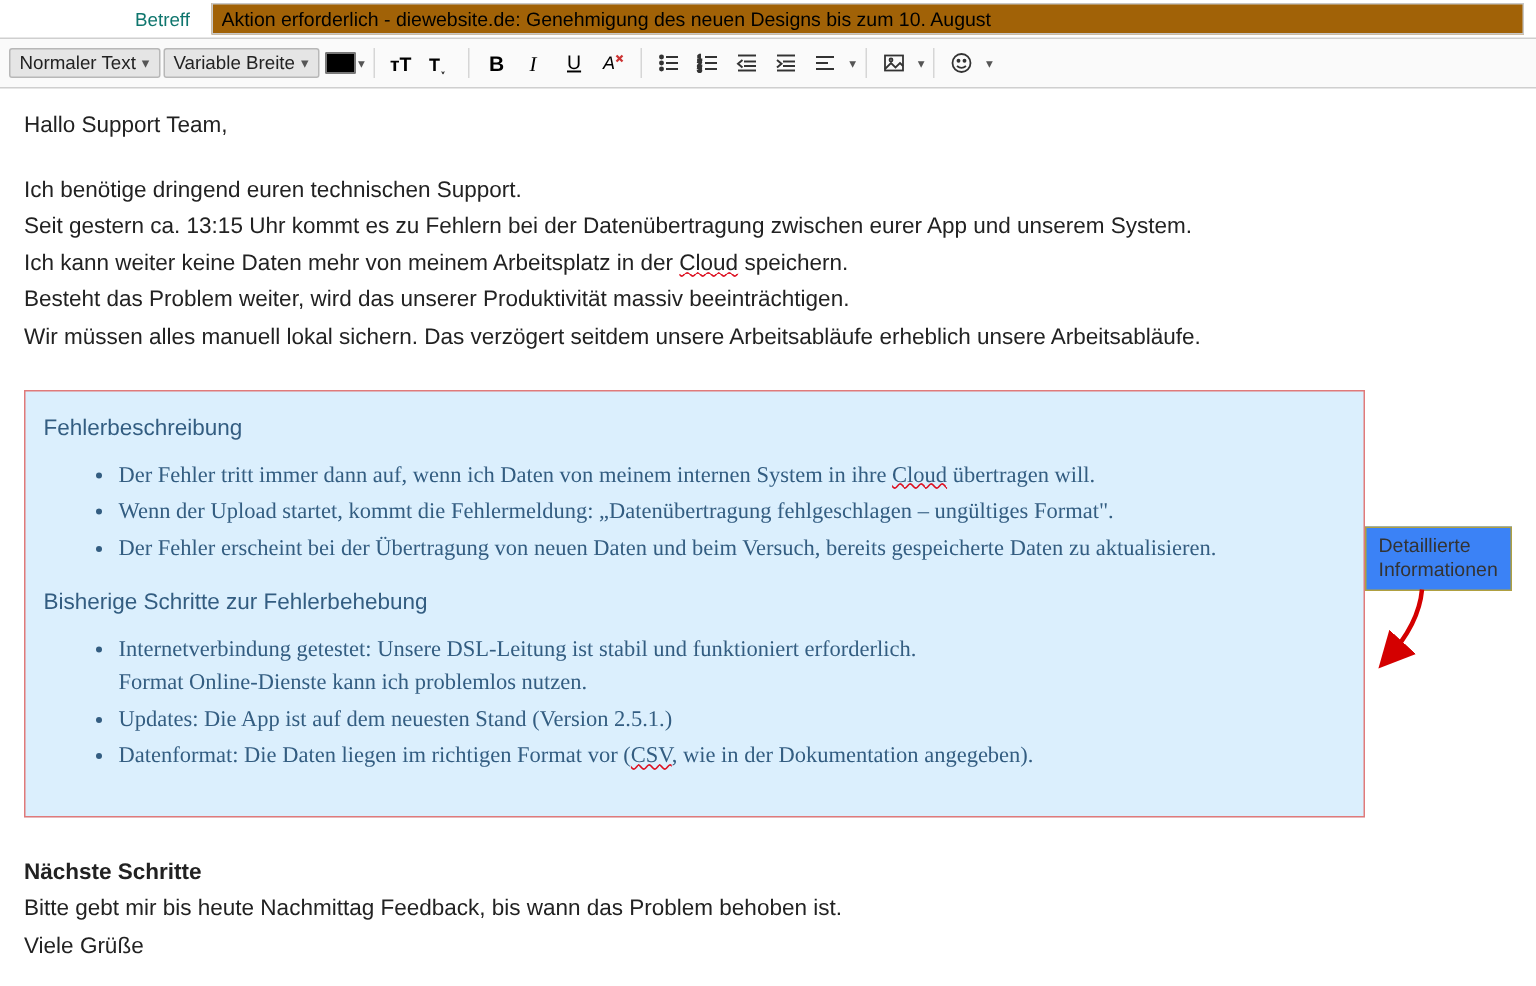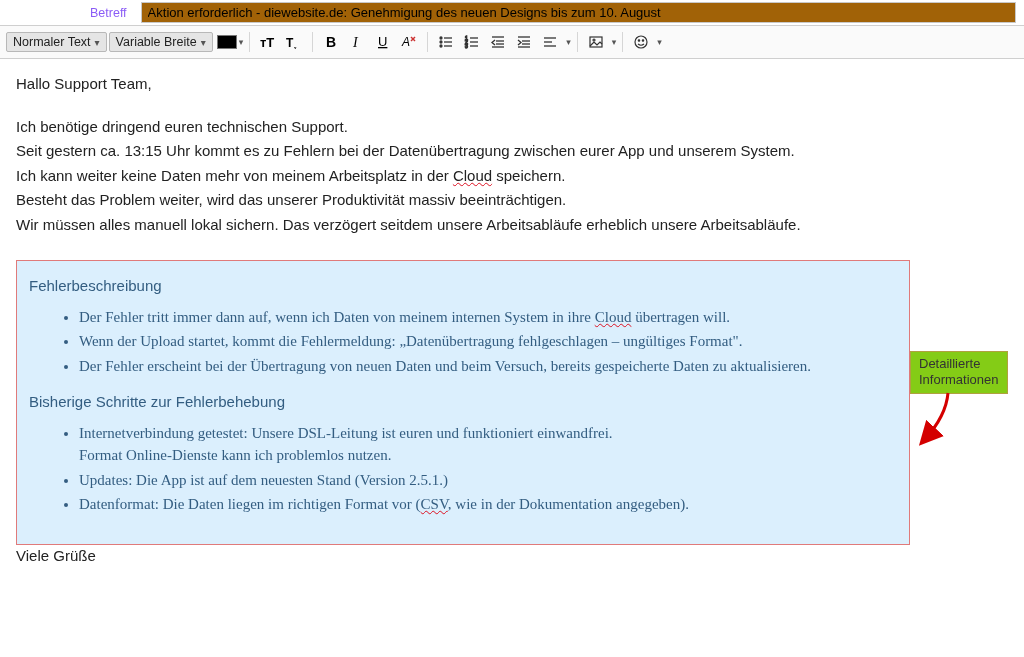--- a/index.html
+++ b/index.html
@@ -1,19 +1,19 @@
 <!DOCTYPE html>
 <html><head>
 <meta charset="utf-8">
 <style>
   * { box-sizing: border-box; margin: 0; padding: 0; }
   html, body { width: 1024px; height: 657px; font-family: "Segoe UI", Arial, sans-serif; font-size: 14px; color: #222; background: #fff; }
   .subject-row { display: flex; align-items: center; padding: 2px 8px 2px 90px; border-bottom: 1px solid #cfcfcf; background: #fff; }
   .subject-wrap { display:flex; align-items:center; width:100%; }
-  .subject-label-txt { font-size: 12.5px; color: #8b5cf6; padding-right: 14px; }
+  .subject-label-txt { font-size: 12.5px; color: #0f766e; padding-right: 14px; }
   .subject-input { flex: 1; border: 1px solid #c8c8c8; padding: 2px 6px; font-size: 13px; background: #a16207; }
   .toolbar { display: flex; align-items: center; gap: 2px; padding: 4px 6px; border-bottom: 1px solid #cfcfcf; background: #fafafa; }
   .tb-sep { width: 1px; height: 20px; background: #d6d6d6; margin: 0 4px; }
   .tb-select { display: inline-flex; align-items: center; border: 1px solid #b8b8b8; background: #e5e5e5; padding: 2px 6px; font-size: 12.5px; border-radius: 2px; cursor: pointer; gap: 4px; }
   .tb-select .caret { font-size: 10px; color: #555; }
   .tb-btn { width: 24px; height: 24px; display: inline-flex; align-items: center; justify-content: center; border: 1px solid transparent; border-radius: 2px; cursor: pointer; }
   .tb-btn svg { width: 16px; height: 16px; }
   .swatch { width: 20px; height: 14px; background: #000; border: 1px solid #777; display:inline-block; }
   .chev { font-size:9px; color:#555; margin-left:-2px; }
   .tiny-chev { font-size:9px; color:#555; margin-left:2px; }
@@ -21,21 +21,21 @@
   .body-area p { margin: 0 0 2px 0; }
   .spell { text-decoration: underline wavy #d12; text-decoration-thickness: 1px; }
   .gap { height: 18px; }
   .highlight-box { border: 1px solid #e07a7a; background: #dbeffd; padding: 10px 12px 14px 12px; width: 894px; color: #335d81; margin-top: 24px; }
   .highlight-box .section-title { margin: 4px 0 8px 0; }
   .highlight-box ul { list-style: disc; padding-left: 34px; margin: 4px 0 14px 0; }
   .highlight-box li { margin: 2px 16px; font-family: Liberation Serif, serif; }
   .next-steps { margin-top: 26px; }
   .next-steps .b { font-weight: 700; }
   .signoff { margin-top: 26px; }
-  .callout { position: absolute; top: 292px; left: 910px; background: #84cc16; border: 1px solid #b0a040; padding: 4px 8px; font-size: 13px; color: #333; line-height: 1.25; }
+  .callout { position: absolute; top: 292px; left: 910px; background: #3b82f6; border: 1px solid #b0a040; padding: 4px 8px; font-size: 13px; color: #333; line-height: 1.25; }
   .arrow { position: absolute; top: 332px; left: 943px; }
   .arrow svg { overflow: visible; }
 </style>
 </head>
 <body>
 
 <div class="subject-row">
   <div class="subject-wrap">
     <span class="subject-label-txt">Betreff</span>
     <input class="subject-input" type="text" value="Aktion erforderlich - diewebsite.de: Genehmigung des neuen Designs bis zum 10. August" style="">
@@ -184,30 +184,34 @@
     <ul>
       <li>
         <span>Der Fehler tritt immer dann auf, wenn ich Daten von meinem internen System in ihre </span><span class="spell">Cloud</span><span> übertragen will.</span>
       </li>
       <li>Wenn der Upload startet, kommt die Fehlermeldung: „Datenübertragung fehlgeschlagen – ungültiges Format".</li>
       <li>Der Fehler erscheint bei der Übertragung von neuen Daten und beim Versuch, bereits gespeicherte Daten zu aktualisieren.</li>
     </ul>
     <p class="section-title">Bisherige Schritte zur Fehlerbehebung</p>
     <ul>
       <li>
-        <span>Internetverbindung getestet: Unsere DSL-Leitung ist euren und funktioniert einwandfrei.</span><br>
+        <span>Internetverbindung getestet: Unsere DSL-Leitung ist stabil und funktioniert erforderlich.</span><br>
         <span>Format Online-Dienste kann ich problemlos nutzen.</span>
       </li>
       <li>Updates: Die App ist auf dem neuesten Stand (Version 2.5.1.)</li>
       <li>
         <span>Datenformat: Die Daten liegen im richtigen Format vor (</span><span class="spell">CSV</span><span>, wie in der Dokumentation angegeben).</span>
       </li>
     </ul>
   </div>
 
+  <div class="next-steps">
+    <p class="b">Nächste Schritte</p>
+    <p>Bitte gebt mir bis heute Nachmittag Feedback, bis wann das Problem behoben ist.</p>
+  </div>
 
   <p class="signoff">Viele Grüße</p>
 
   <div class="callout">
     <span>Detaillierte</span><br>
     <span>Informationen</span>
   </div>
   <div class="arrow">
     <svg width="40" height="60">
         <defs>

